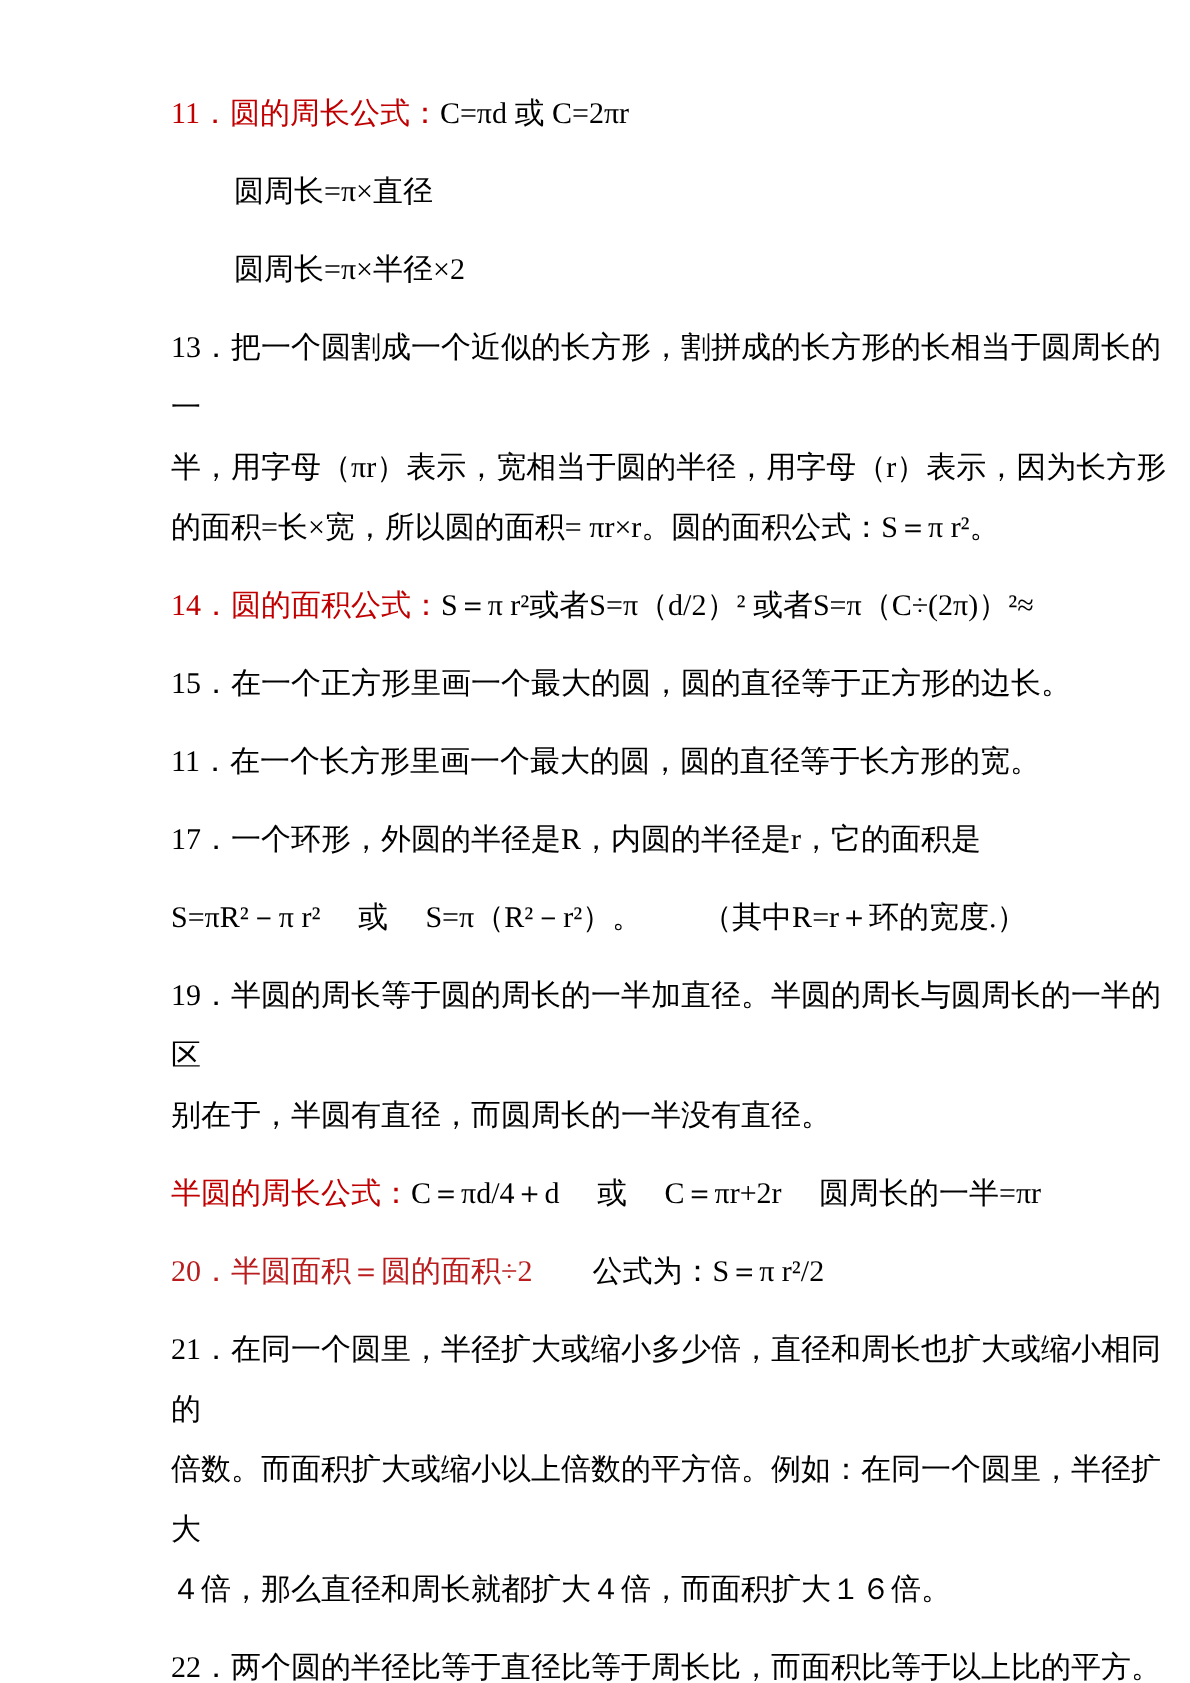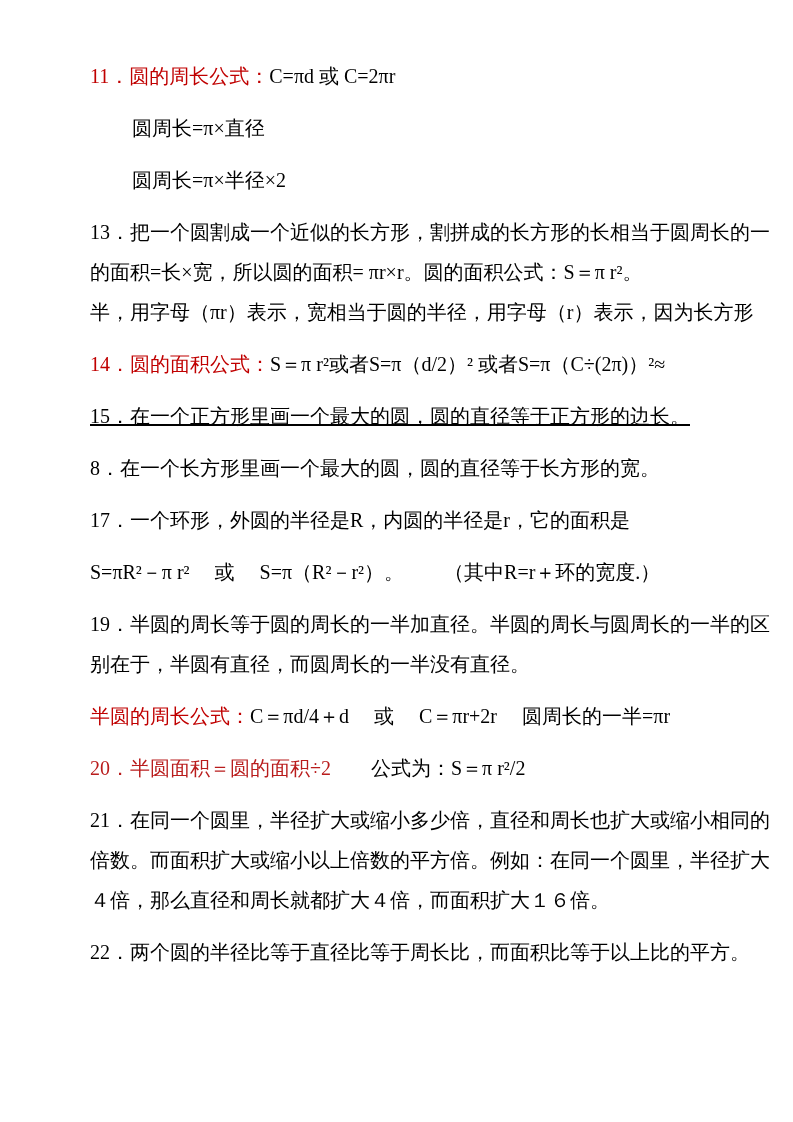--- a/index.html
+++ b/index.html
@@ -22,34 +22,35 @@
   .para {
     line-height: 40px;
     margin: 0 0 12px 0;
     white-space: pre-wrap;
   }
   .para.indent {
     padding-left: 42px;
   }
   .line {
     min-height: 40px;
+    margin-left: 24px;
   }
   .seg { }
 </style>
 </head>
 <body>
 
 <div class="page">
     <div class="para"><div class="line"><span class="seg" style="color: rgb(192, 0, 0);">11．圆的周长公式：</span><span class="seg" style="color: rgb(0, 0, 0);">C=πd 或 C=2πr</span></div></div>
     <div class="para indent"><div class="line"><span class="seg" style="color: rgb(0, 0, 0);">圆周长=π×直径</span></div></div>
     <div class="para indent"><div class="line"><span class="seg" style="color: rgb(0, 0, 0); text-align: right;">圆周长=π×半径×2</span></div></div>
-    <div class="para"><div class="line"><span class="seg" style="color: rgb(0, 0, 0);">13．把一个圆割成一个近似的长方形，割拼成的长方形的长相当于圆周长的一</span></div><div class="line"><span class="seg" style="color: rgb(0, 0, 0);">的面积=长×宽，所以圆的面积= πr×r。圆的面积公式：S＝π r²。</span></div><div class="line"><span class="seg" style="color: rgb(0, 0, 0);">半，用字母（πr）表示，宽相当于圆的半径，用字母（r）表示，因为长方形</span></div></div>
+    <div class="para"><div class="line"><span class="seg" style="color: rgb(0, 0, 0);">13．把一个圆割成一个近似的长方形，割拼成的长方形的长相当于圆周长的一</span></div><div class="line"><span class="seg" style="color: rgb(0, 0, 0);">半，用字母（πr）表示，宽相当于圆的半径，用字母（r）表示，因为长方形</span></div><div class="line"><span class="seg" style="color: rgb(0, 0, 0);">的面积=长×宽，所以圆的面积= πr×r。圆的面积公式：S＝π r²。</span></div></div>
     <div class="para"><div class="line"><span class="seg" style="color: rgb(192, 0, 0);">14．圆的面积公式：</span><span class="seg" style="color: rgb(0, 0, 0);">S＝π r²或者S=π（d/2）² 或者S=π（C÷(2π)）²≈</span></div></div>
-    <div class="para"><div class="line"><span class="seg" style="color: rgb(0, 0, 0); text-decoration: underline;">15．在一个正方形里画一个最大的圆，圆的直径等于正方形的边长。</span></div></div>
-    <div class="para"><div class="line"><span class="seg" style="color: rgb(0, 0, 0);">8．在一个长方形里画一个最大的圆，圆的直径等于长方形的宽。</span></div></div>
+    <div class="para"><div class="line"><span class="seg" style="color: rgb(0, 0, 0);">15．在一个正方形里画一个最大的圆，圆的直径等于正方形的边长。</span></div></div>
+    <div class="para"><div class="line"><span class="seg" style="color: rgb(0, 0, 0);">11．在一个长方形里画一个最大的圆，圆的直径等于长方形的宽。</span></div></div>
     <div class="para"><div class="line"><span class="seg" style="color: rgb(0, 0, 0);">17．一个环形，外圆的半径是R，内圆的半径是r，它的面积是</span></div></div>
     <div class="para"><div class="line"><span class="seg" style="color: rgb(0, 0, 0);">S=πR²－π r²　 或 　S=π（R²－r²）。　　（其中R=r＋环的宽度.）</span></div></div>
     <div class="para"><div class="line"><span class="seg" style="color: rgb(0, 0, 0);">19．半圆的周长等于圆的周长的一半加直径。半圆的周长与圆周长的一半的区</span></div><div class="line"><span class="seg" style="color: rgb(0, 0, 0);">别在于，半圆有直径，而圆周长的一半没有直径。</span></div></div>
     <div class="para"><div class="line"><span class="seg" style="color: rgb(192, 0, 0); text-align: center;">半圆的周长公式：</span><span class="seg" style="color: rgb(0, 0, 0);">C＝πd/4＋d　 或 　C＝πr+2r　 圆周长的一半=πr</span></div></div>
     <div class="para"><div class="line"><span class="seg" style="color: #b91c1c;">20．半圆面积＝圆的面积÷2</span><span class="seg" style="color: rgb(0, 0, 0);">　　公式为：S＝π r²/2</span></div></div>
     <div class="para"><div class="line"><span class="seg" style="color: rgb(0, 0, 0);">21．在同一个圆里，半径扩大或缩小多少倍，直径和周长也扩大或缩小相同的</span></div><div class="line"><span class="seg" style="color: rgb(0, 0, 0);">倍数。而面积扩大或缩小以上倍数的平方倍。例如：在同一个圆里，半径扩大</span></div><div class="line"><span class="seg" style="color: rgb(0, 0, 0);">４倍，那么直径和周长就都扩大４倍，而面积扩大１６倍。</span></div></div>
     <div class="para"><div class="line"><span class="seg" style="color: rgb(0, 0, 0);">22．两个圆的半径比等于直径比等于周长比，而面积比等于以上比的平方。</span></div></div>
   </div>
 
 </body></html>

